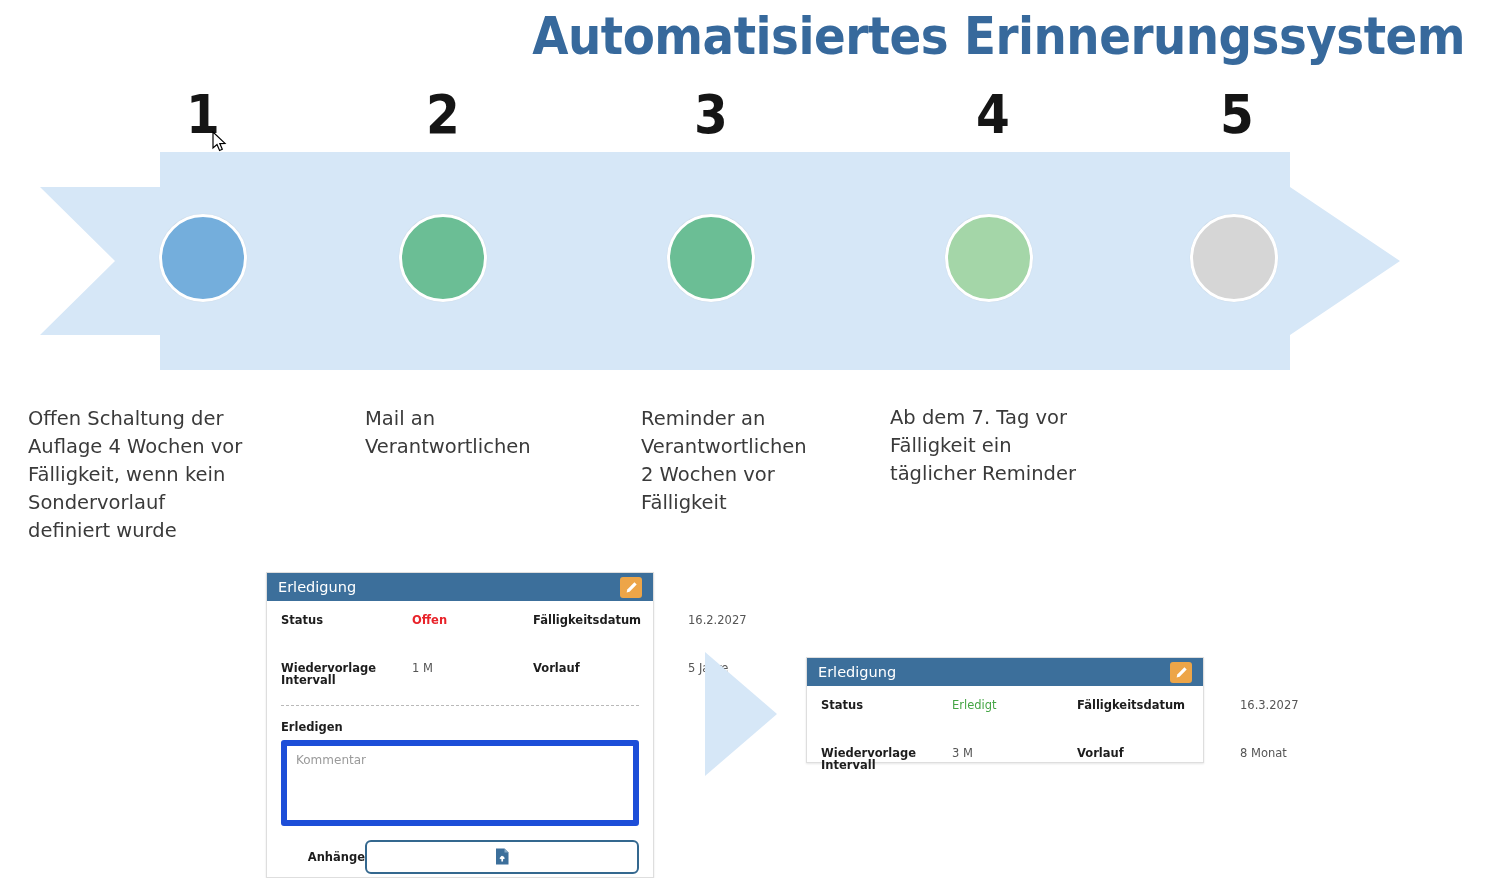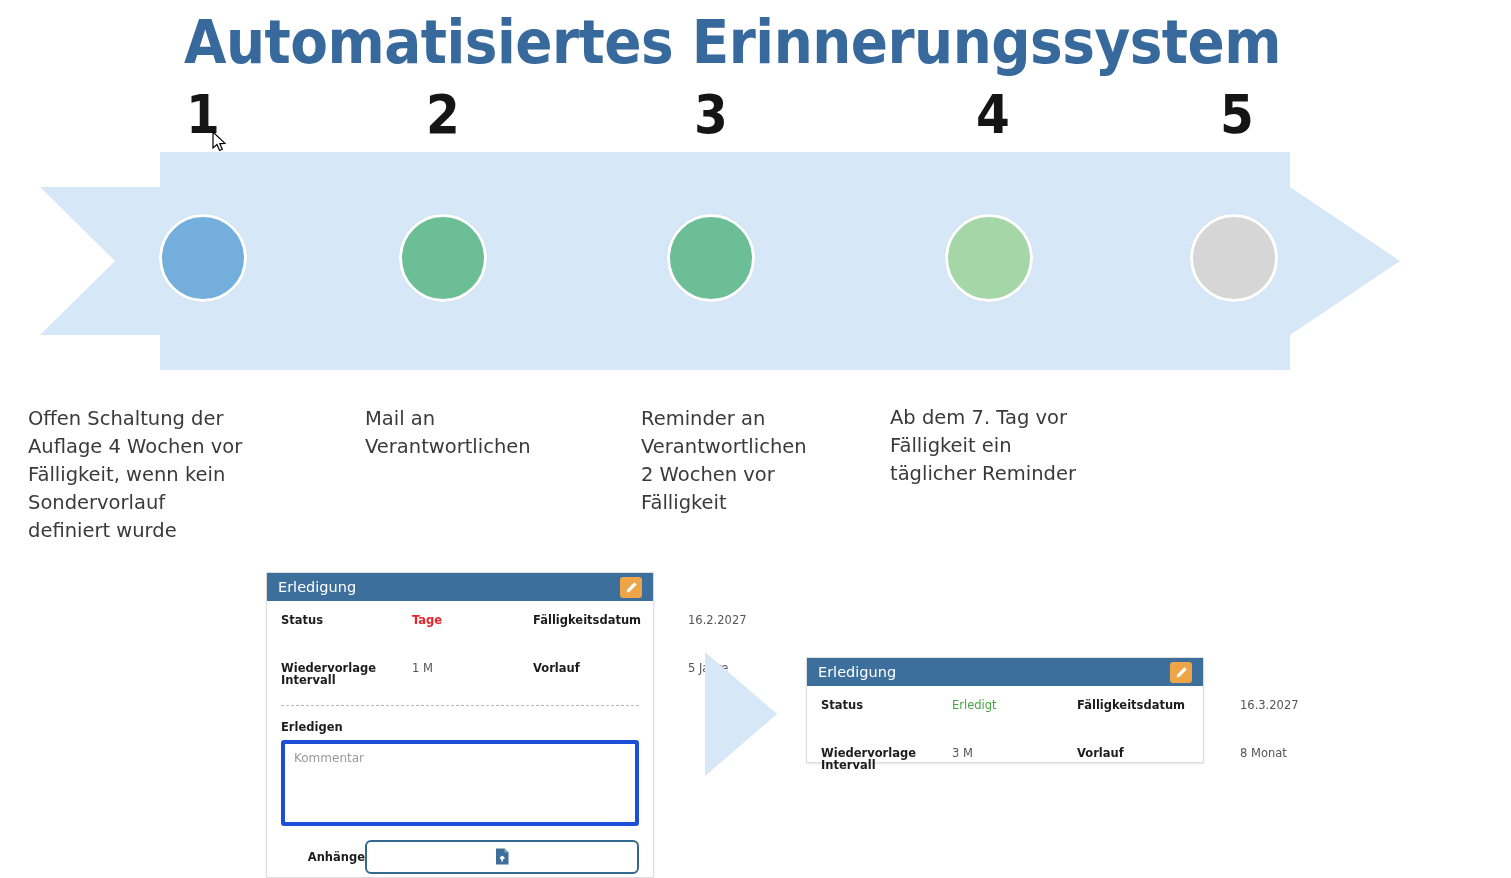--- a/index.html
+++ b/index.html
@@ -6,23 +6,23 @@
   body{
     width:1511px;height:878px;background:#ffffff;
     font-family:"DejaVu Sans","Liberation Sans",sans-serif;
     position:relative;overflow:hidden;
   }
   #page{position:relative;width:1511px;height:878px;}
 
   
   .title{
     position:absolute;top:6px;left:0;width:1465px;
-    text-align:center;
+    text-align:right;
     font-family:"DejaVu Sans Condensed","DejaVu Sans","Liberation Sans",sans-serif;
-    font-size:61px;font-weight:bold;letter-spacing:-0.5px;
+    font-size:52px;font-weight:bold;letter-spacing:-0.5px;
     color:#37699c;
   }
 
   
   .stepnum{
     position:absolute;top:88px;
     font-family:"DejaVu Sans Condensed","DejaVu Sans","Liberation Sans",sans-serif;
     font-size:54px;font-weight:bold;color:#151515;
     transform:translateX(-50%);line-height:1;
   }
@@ -65,21 +65,21 @@
       row-gap:7px;padding:13px 14px 0 14px;align-items:start;gap:35px;}
   .k{font-size:11.5px;font-weight:bold;color:#1d1d1d;line-height:12.5px;}
   .v{font-size:11.5px;color:#555;line-height:12.5px;}
   .v.open{color:#e8232a;font-weight:bold;}
   .v.done{color:#45a545;}
 
   .dash{border-top:1px dashed #b9b9b9;margin:18px 14px 0 14px;}
   .sec-label{font-size:11.5px;font-weight:bold;color:#1d1d1d;
              margin:14px 0 6px 14px;}
   .ta{
-    margin:0 14px;height:86px;border:4px solid #1d4ed8;border-radius:3px;
+    margin:0 14px;height:86px;border:6px solid #1d4ed8;border-radius:3px;
     background:#fff;color:#9a9a9a;font-size:12px;padding:7px 9px;
     box-sizing:border-box;
   }
   .attach-row{display:flex;align-items:center;margin:14px 14px 0 14px;}
   .attach-lbl{font-size:11.5px;font-weight:bold;color:#1d1d1d;width:84px;text-align:right;}
   .upload-btn{
     flex:1;height:30px;border:2px solid #34688f;border-radius:6px;
     display:flex;align-items:center;justify-content:center;cursor:pointer;background:#fff;
   }
 
@@ -137,21 +137,21 @@
       <span class="ttl">Erledigung</span>
       <span class="pencil-btn" style="background: rgb(237, 165, 72);">
         <svg width="13" height="13" viewBox="0 0 16 16">
           <path d="M11.6 1.6 L14.4 4.4 L5.6 13.2 L2 14 L2.8 10.4 Z" fill="#ffffff"></path>
         </svg>
       </span>
     </div>
 
     <div class="kv">
       <div class="k">Status</div>
-      <div class="v open">Tage</div>
+      <div class="v open">Offen</div>
       <div class="k">Fälligkeitsdatum</div>
       <div class="v">16.2.2027</div>
 
       <div class="k" style="white-space:pre-line">Wiedervorlage
 Intervall</div>
       <div class="v">1 M</div>
       <div class="k">Vorlauf</div>
       <div class="v">5 Jahre</div>
     </div>
 

